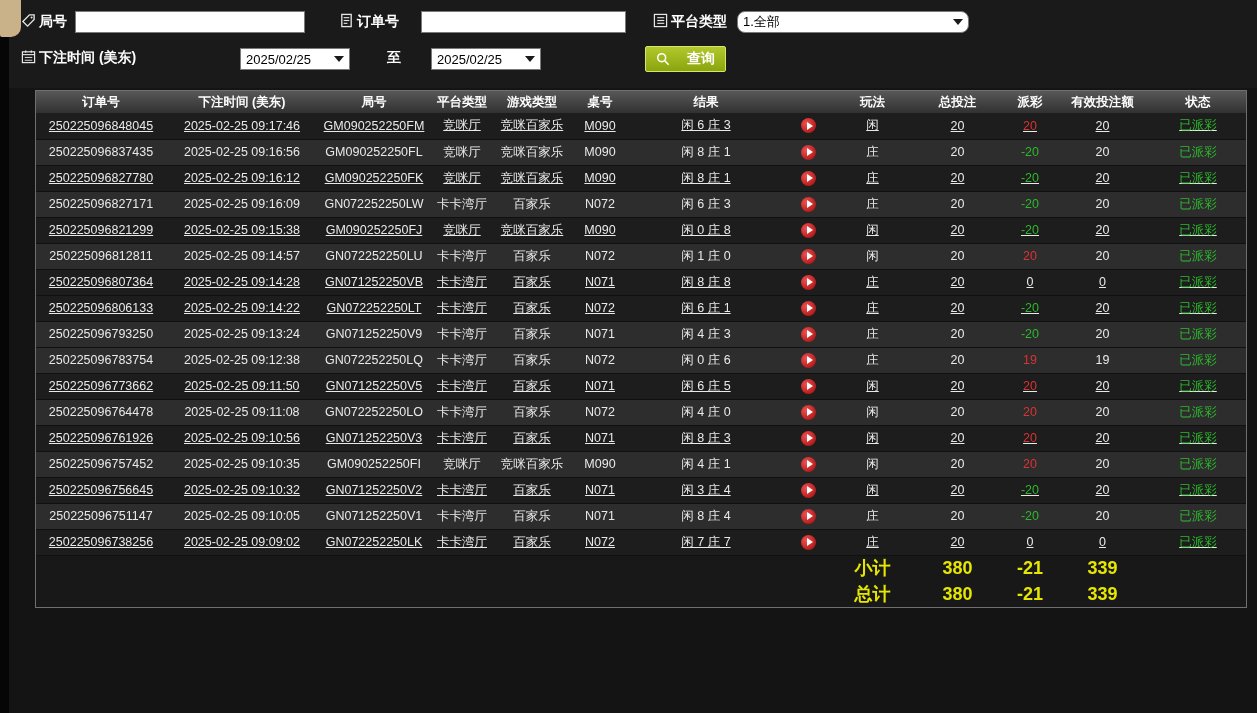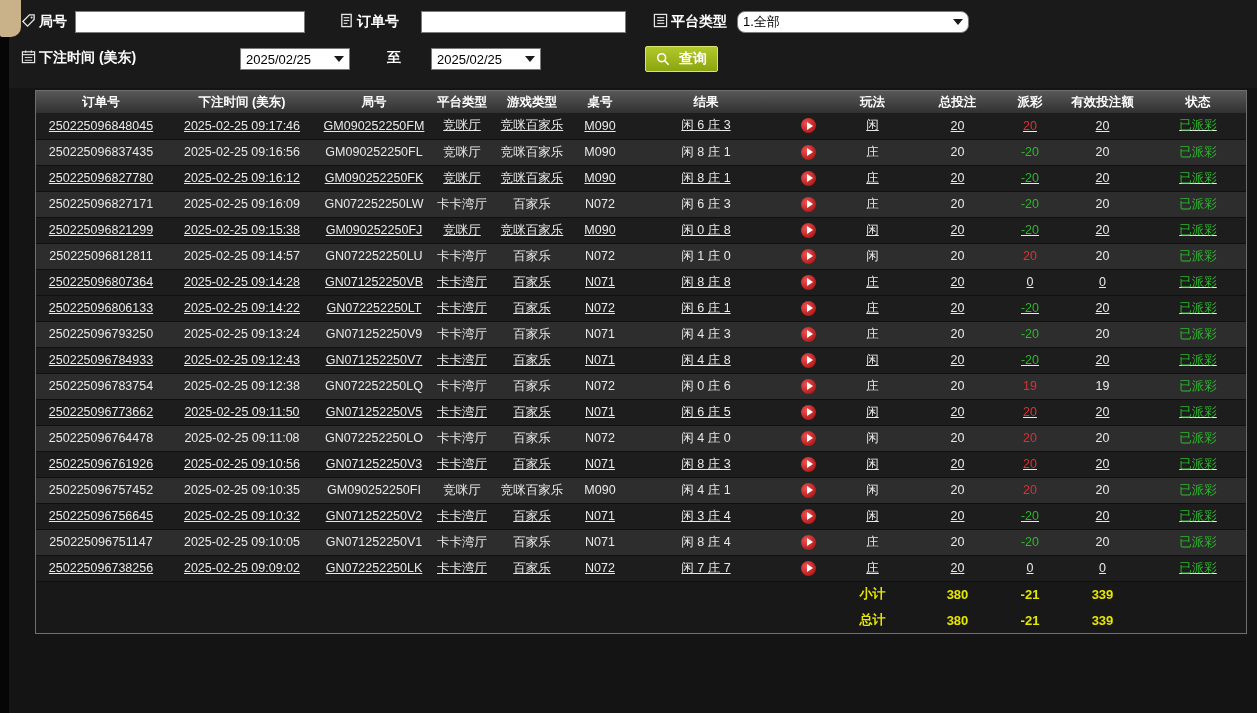--- a/index.html
+++ b/index.html
@@ -17,38 +17,38 @@
   .filter-area { position: absolute; left: 0; top: 0; width: 100%; height: 88px; background: #1a1a1a; }
   .f-label { position: absolute; color: #fff; font-weight: bold; font-size: 14px; white-space: nowrap; }
   .f-icon { position: absolute; width: 15px; height: 15px; }
   .text-input { position: absolute; background: #fff; border: 1px solid #7a7a7a; height: 22px; font-size: 13px; padding: 0 4px; color: #000; outline: none; }
   .select-box { position: absolute; background: #fff; border: 1px solid #7a7a7a; height: 22px; display: flex; align-items: center; justify-content: space-between; padding: 0 5px; font-size: 13px; color: #000; cursor: pointer; }
   .arrow-down { width: 0; height: 0; border-left: 5px solid transparent; border-right: 5px solid transparent; border-top: 6px solid #1a1a1a; }
   .query-btn {
     position: absolute; left: 636px; top: 46px; height: 26px; padding: 0 10px;
     background: linear-gradient(var(--btn-hi, #b2c92c), var(--btn-accent, #8aa50e));
     border: 1px solid #d9e46c; color: #fff; font-weight: bold; font-size: 14px;
-    display: flex; align-items: center; gap: 9px; cursor: pointer; border-radius: 2px;
+    display: flex; align-items: center; gap: 17px; cursor: pointer; border-radius: 2px;
   }
 
   
   .table-wrap { position: absolute; left: 26px; top: 90px; width: 1212px; border: 1px solid #6f6f6f; background: #121212; }
   table { border-collapse: collapse; table-layout: fixed; width: 100%; color: #e9e9e9; }
   thead th {
     background: linear-gradient(#585858, #313131); height: 22px;
     font-weight: bold; color: #fdfdfd; font-size: 12.5px; white-space: nowrap; overflow: hidden;
   }
   tbody td { height: 26px; text-align: center; white-space: nowrap; overflow: hidden; font-size: 12.5px; border-bottom: 1px solid #101010; }
   tr.row-odd  { background: #1d1d1d; text-decoration: underline; }
   tr.row-even { background: #2d2d2d; }
   td.pos  { color: var(--win-red, #d83434); }
   td.neg  { color: var(--lose-green, #2eb82e); }
   td.zero { color: #e9e9e9; }
   td.status { color: var(--status-green, #2eb82e); }
-  tfoot td { height: 26px; text-align: center; color: var(--summary-yellow, #e6e600); font-weight: bold; font-size: 13px; background: #181818; }
+  tfoot td { height: 26px; text-align: center; color: var(--summary-yellow, #e6e600); font-weight: bold; font-size: 18px; background: #181818; }
   tfoot tr.first td { border-top: 1px solid #7a7a7a; }
 
   .play-btn {
     display: inline-flex; width: 15px; height: 15px; border-radius: 50%;
     background: radial-gradient(circle at 35% 35%, #f05050, #9c0707);
     align-items: center; justify-content: center; cursor: pointer; vertical-align: middle;
   }
   .play-tri { width: 0; height: 0; border-left: 6px solid #fff; border-top: 4px solid transparent; border-bottom: 4px solid transparent; margin-left: 2px; }
 </style>
 </head>
@@ -301,37 +301,20 @@
             <td>闲 4 庄 3</td>
             <td><span class="play-btn">
                 <span class="play-tri"></span>
               </span></td>
             <td>庄</td>
             <td>20</td>
             <td class="neg">-20</td>
             <td>20</td>
             <td class="status">已派彩</td>
           </tr>
-          <tr class="row-odd">
-            <td>250225096784933</td>
-            <td>2025-02-25 09:12:43</td>
-            <td>GN071252250V7</td>
-            <td>卡卡湾厅</td>
-            <td>百家乐</td>
-            <td>N071</td>
-            <td>闲 4 庄 8</td>
-            <td><span class="play-btn">
-                <span class="play-tri"></span>
-              </span></td>
-            <td>闲</td>
-            <td>20</td>
-            <td class="neg">-20</td>
-            <td>20</td>
-            <td class="status">已派彩</td>
-          </tr>
           <tr class="row-even">
             <td>250225096783754</td>
             <td>2025-02-25 09:12:38</td>
             <td>GN072252250LQ</td>
             <td>卡卡湾厅</td>
             <td>百家乐</td>
             <td>N072</td>
             <td>闲 0 庄 6</td>
             <td><span class="play-btn">
                 <span class="play-tri"></span>

